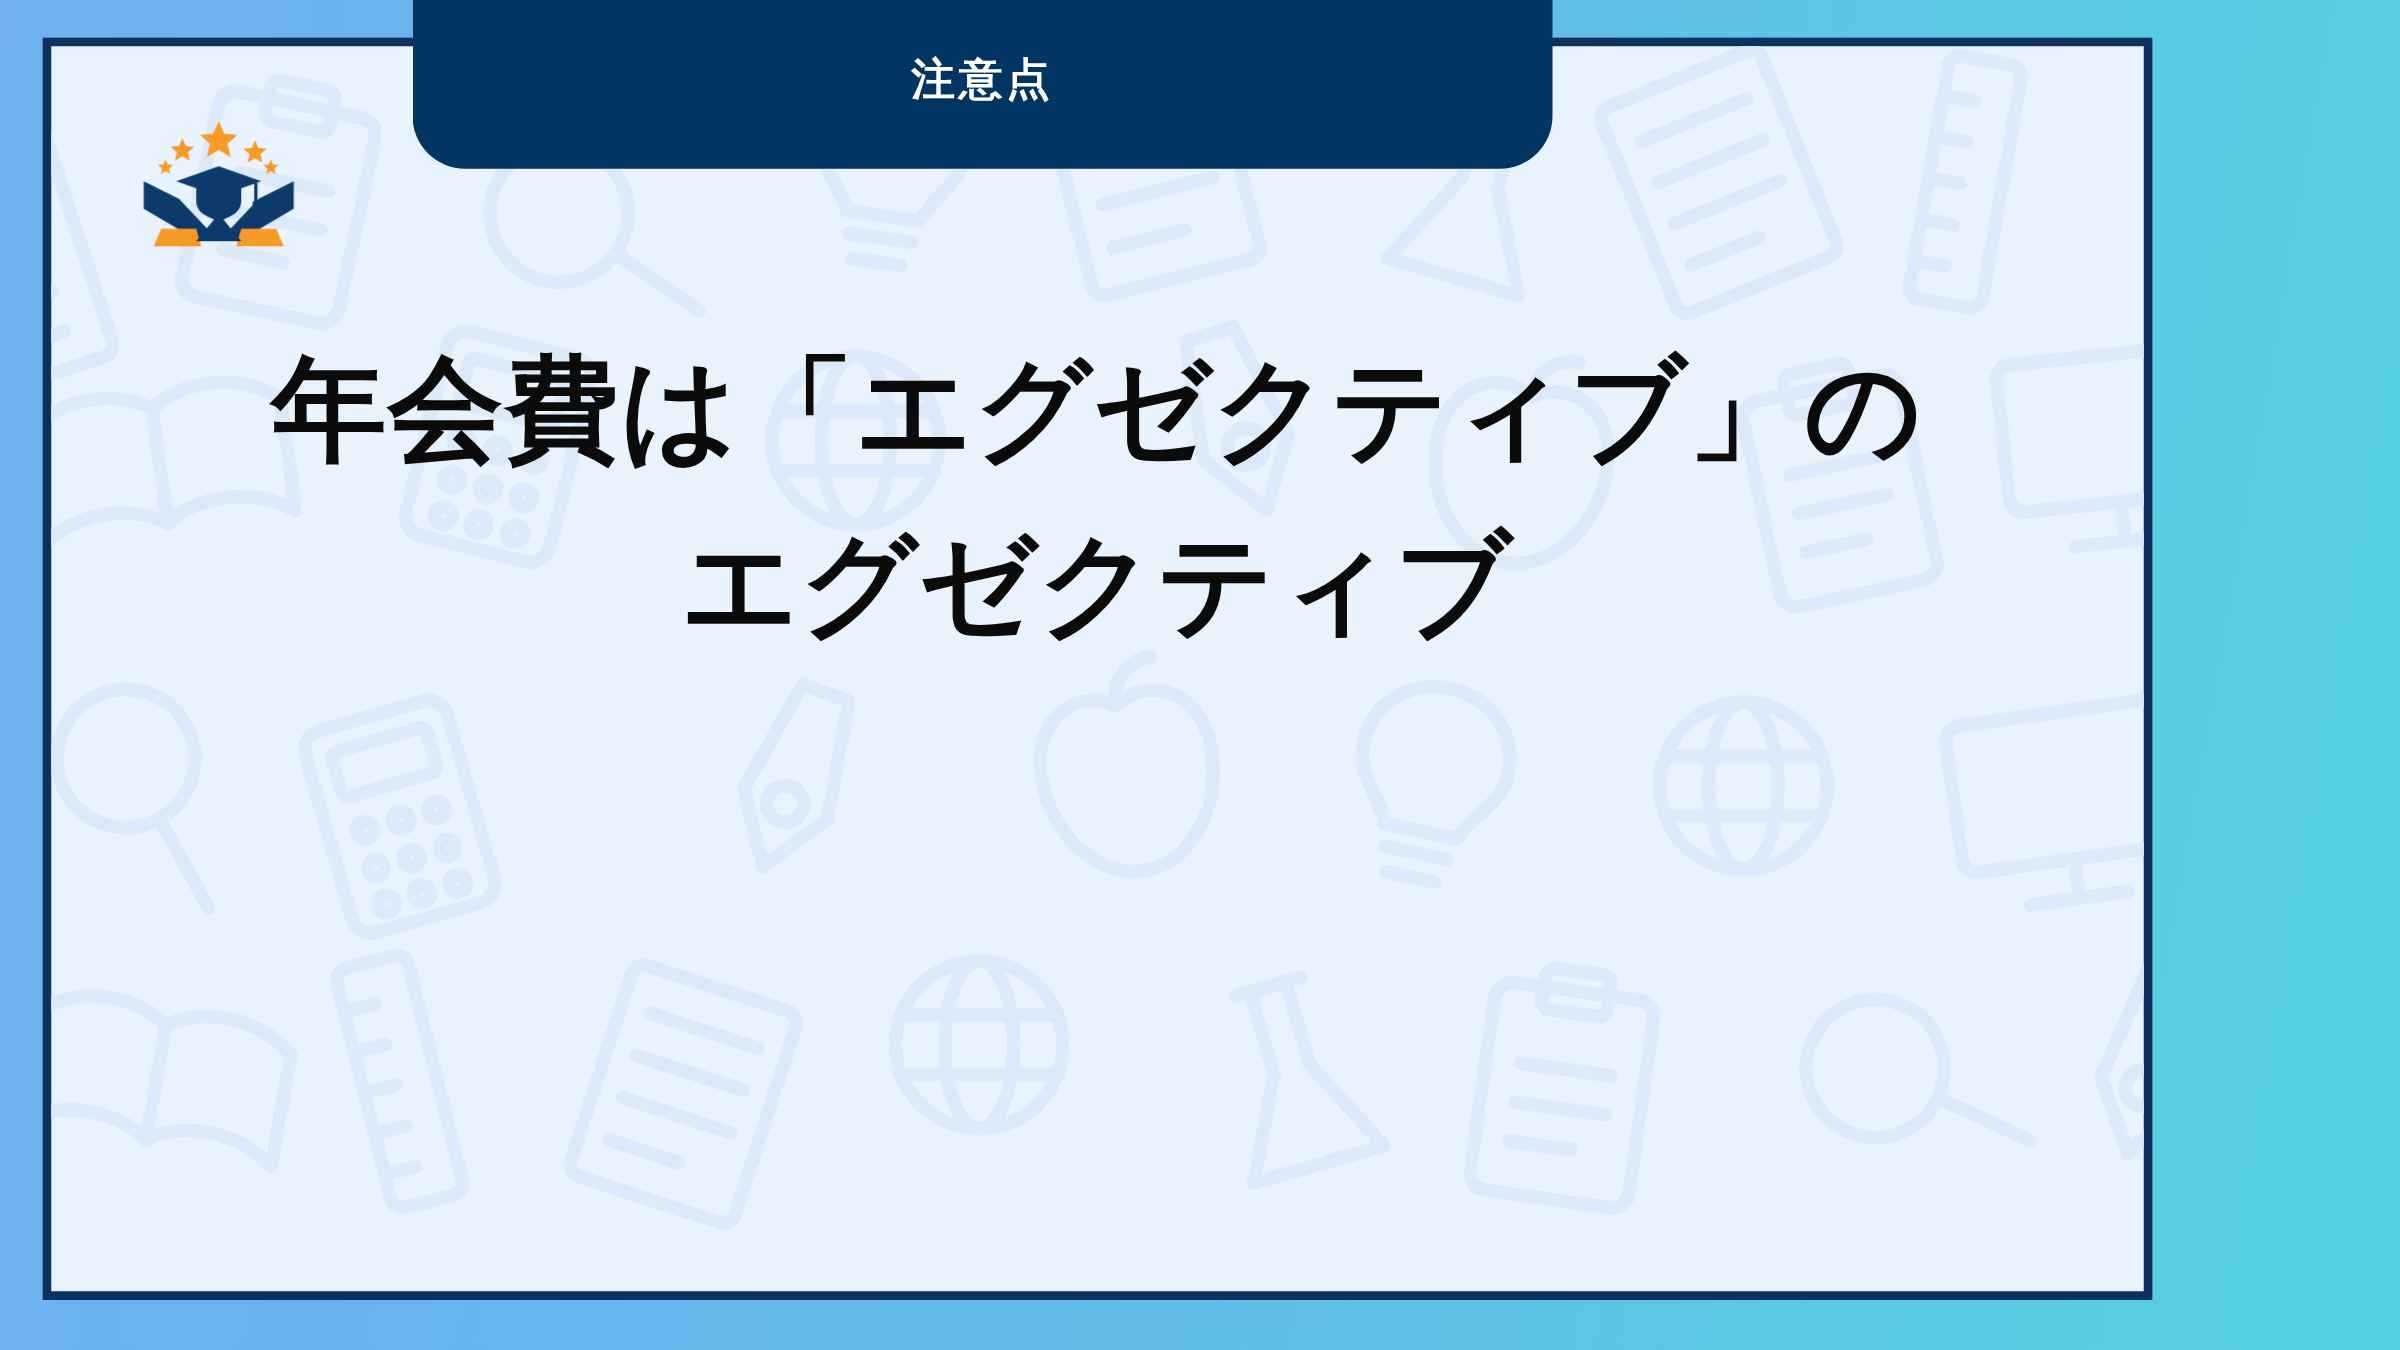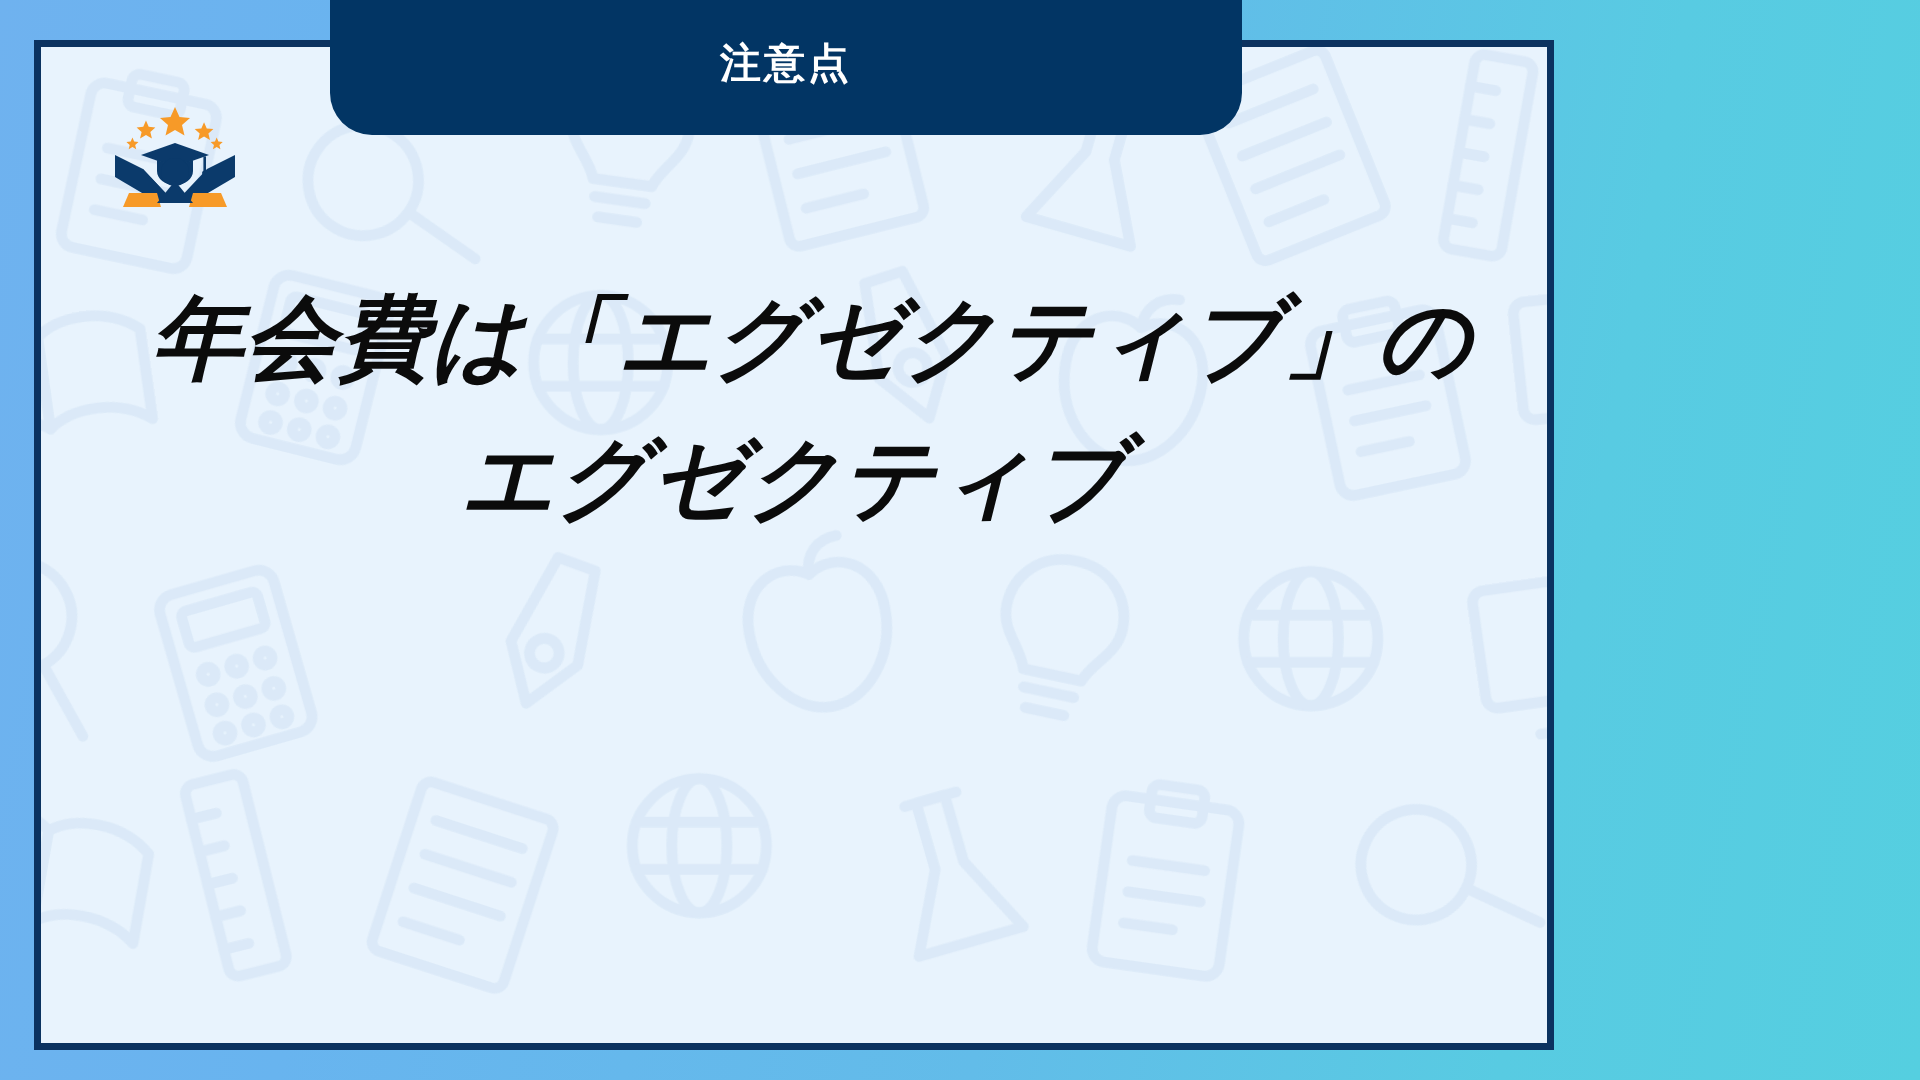--- a/index.html
+++ b/index.html
@@ -7,46 +7,45 @@
     width:1920px;height:1080px;overflow:hidden;
     font-family:"Liberation Sans","DejaVu Sans",sans-serif;
   }
   .stage{
     position:relative;width:1920px;height:1080px;
     background:linear-gradient(100deg,#6fb2ef 0%,#68b4ef 22%,#62bce9 55%,#58cbe2 80%,#55cfe0 100%);
     overflow:hidden;
   }
   
   .card{
-    position:absolute;left:34px;top:40px;width:1520px;height:1010px;
+    position:absolute;left:34px;top:30px;width:1688px;height:1010px;
     background:#e8f3fd;
     border:7px solid #0b3260;
     box-sizing:border-box;
     overflow:hidden;
-    font-style:italic;
   }
   .pattern{
     position:absolute;inset:0;
     opacity:1;
     pointer-events:none;
   }
   .pattern svg{display:block;width:100%;height:100%;}
 
   
   .tab{
     position:absolute;left:330px;top:0;width:912px;height:135px;
     background:#023564;
     border-bottom-left-radius:42px;
     border-bottom-right-radius:42px;
     display:flex;align-items:center;justify-content:center;
     z-index:6;
   }
   .tab-title{
     color:#ffffff;
-    font-size:41px;
+    font-size:35px;
     font-weight:bold;
     letter-spacing:3px;
     line-height:1;
     transform:translateY(-4px);
     white-space:nowrap;
   }
 
   
   .logo{
     position:absolute;left:72px;top:56px;width:124px;height:104px;z-index:5;

